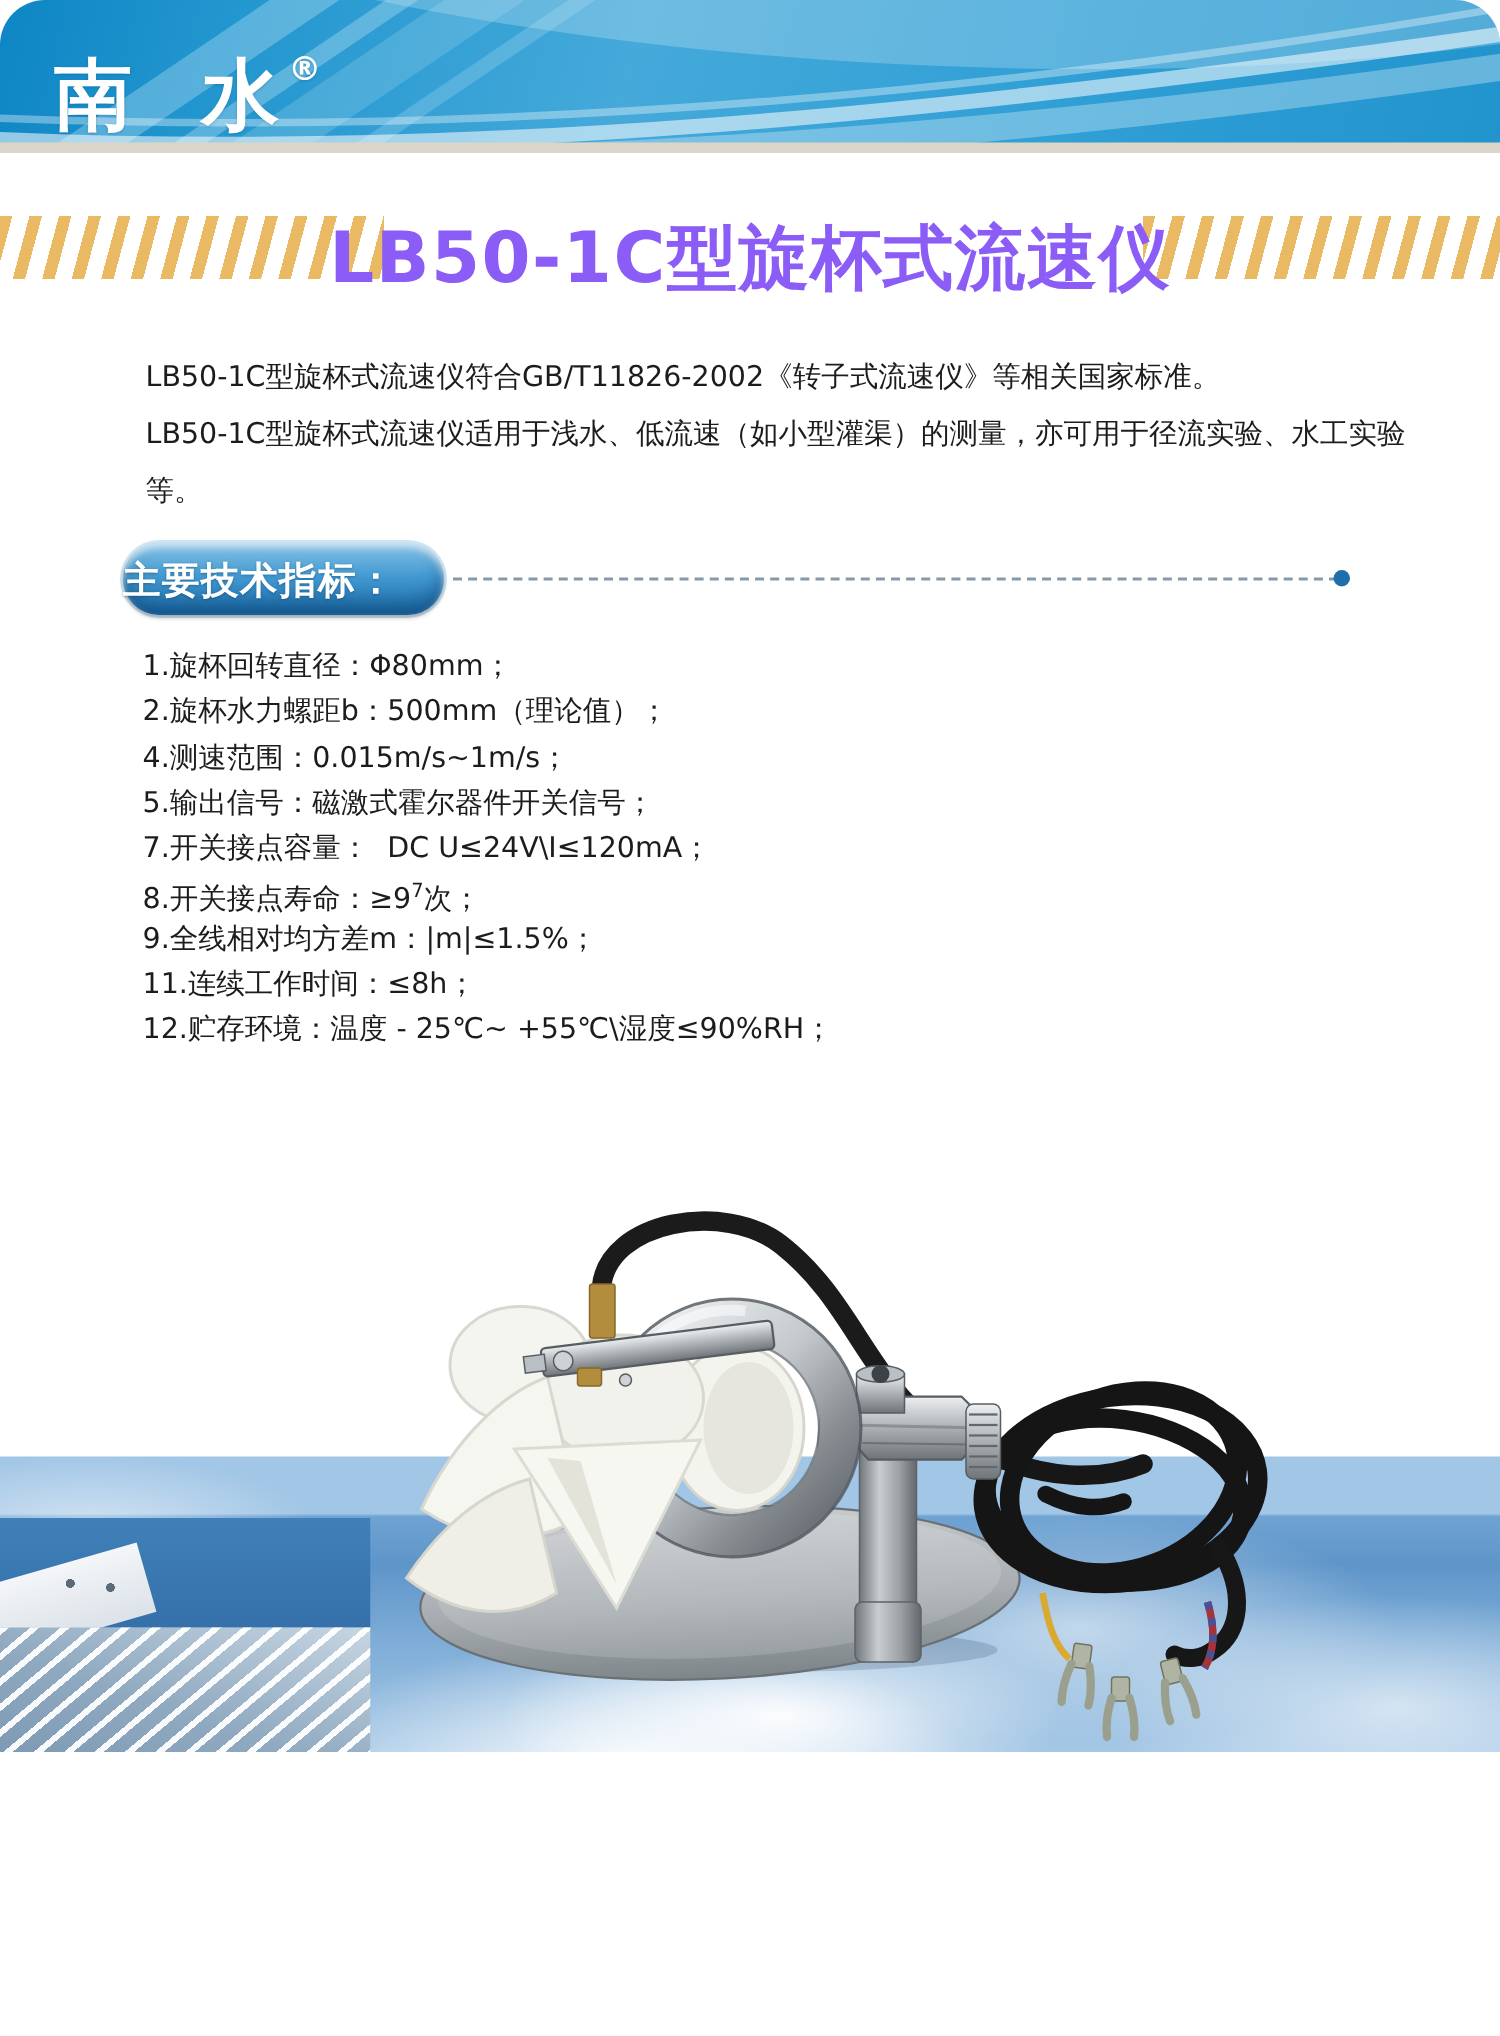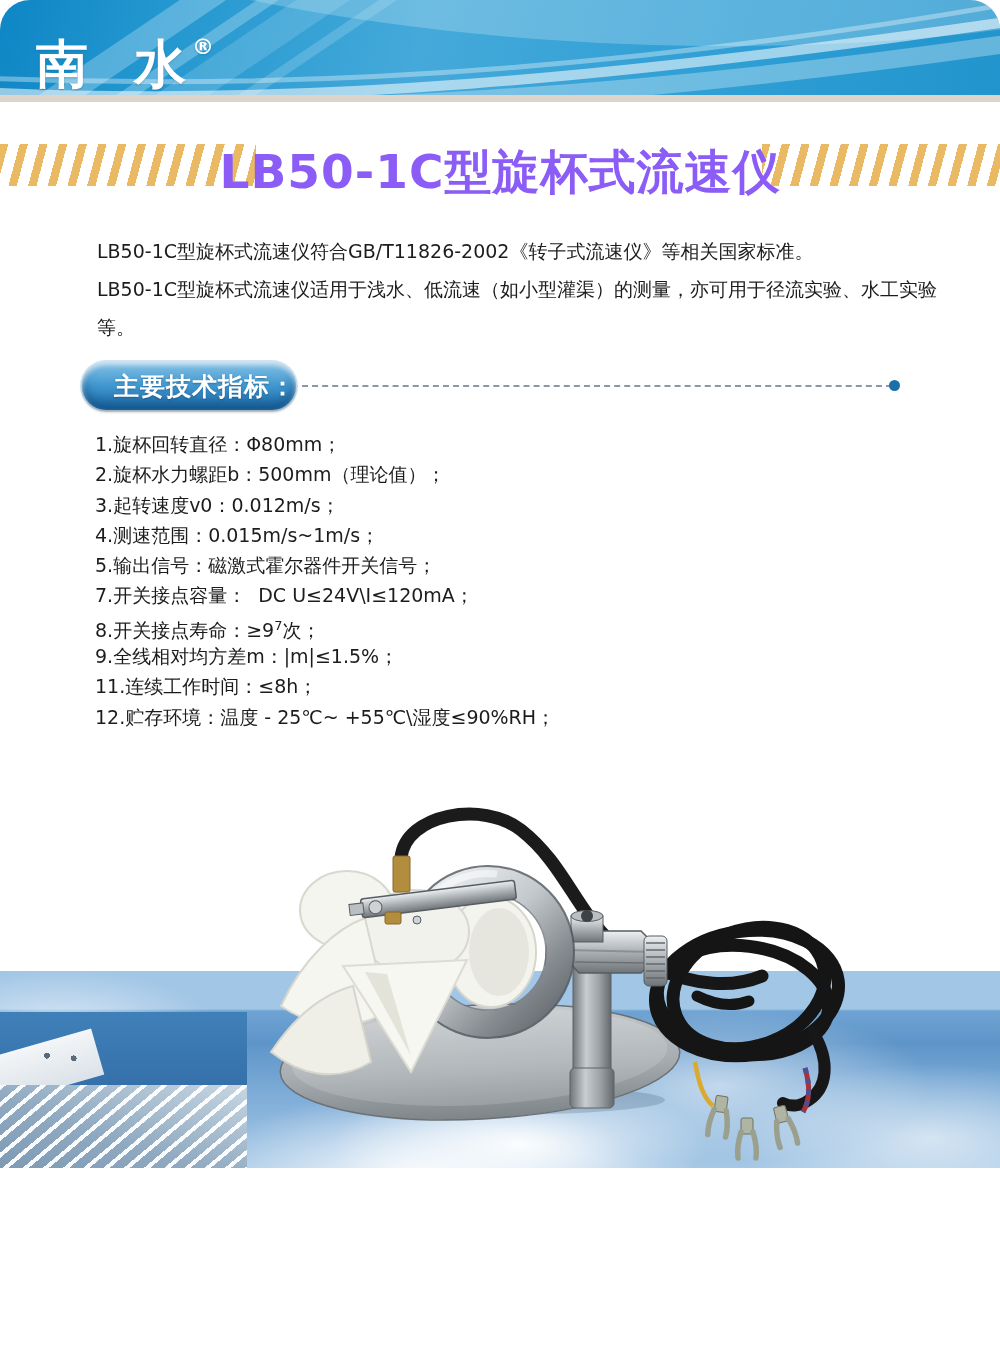--- a/index.html
+++ b/index.html
@@ -28,21 +28,21 @@
 
   
   .intro{position:absolute;left:97px;top:232px;width:860px;}
   .intro p{margin:0;font-size:19px;line-height:38px;white-space:pre-wrap;}
 
   
   .badge{position:absolute;left:82px;top:362px;width:214px;height:48px;border-radius:26px;
          background:linear-gradient(180deg,#86c2e6 0%,#4198d0 48%,#1d6da9 100%);
          box-shadow:inset 0 3px 5px rgba(255,255,255,.65), inset 0 -7px 12px rgba(8,58,108,.5),
                     0 2px 3px rgba(0,0,0,.25), 0 0 0 2px rgba(120,180,220,.35);
-         display:flex;align-items:center;justify-content:flex-end;}
+         display:flex;align-items:center;justify-content:flex-start;}
   .badge span{color:#fff;font-weight:bold;font-size:25px;letter-spacing:1px;
               text-shadow:0 1px 2px rgba(0,50,90,.4);}
   .dash-line{position:absolute;left:302px;top:385px;width:590px;height:0;
              border-top:2px dashed #8699aa;}
   .dash-dot{position:absolute;left:889px;top:380px;width:11px;height:11px;border-radius:50%;
             background:#1e6ea8;}
 
   
   .specs{position:absolute;left:95px;top:429px;width:870px;}
   .spec-row{position:relative;height:30.3px;line-height:30.3px;font-size:19px;white-space:pre-wrap;}
@@ -110,21 +110,20 @@
 
   <div class="badge">
     <span>主要技术指标：</span>
   </div>
   <div class="dash-line"></div>
   <div class="dash-dot"></div>
 
   <div class="specs">
     <div class="spec-row"><span>1.旋杯回转直径：Φ80mm；</span></div>
     <div class="spec-row"><span>2.旋杯水力螺距b：500mm（理论值）；</span></div>
-    <div class="spec-row"><span>3.起转速度v0：0.012m/s；</span></div>
     <div class="spec-row"><span>4.测速范围：0.015m/s~1m/s；</span></div>
     <div class="spec-row"><span>5.输出信号：磁激式霍尔器件开关信号；</span></div>
     <div class="spec-row"><span>7.开关接点容量：  DC U≤24V\I≤120mA；</span></div>
     <div class="spec-row"><span>8.开关接点寿命：≥9</span><sup>7</sup><span>次；</span></div>
     <div class="spec-row"><span>9.全线相对均方差m：|m|≤1.5%；</span></div>
     <div class="spec-row"><span>11.连续工作时间：≤8h；</span></div>
     <div class="spec-row"><span>12.贮存环境：温度 - 25℃~ +55℃\湿度≤90%RH；</span></div>
   </div>
 
   <div class="photo-area">

